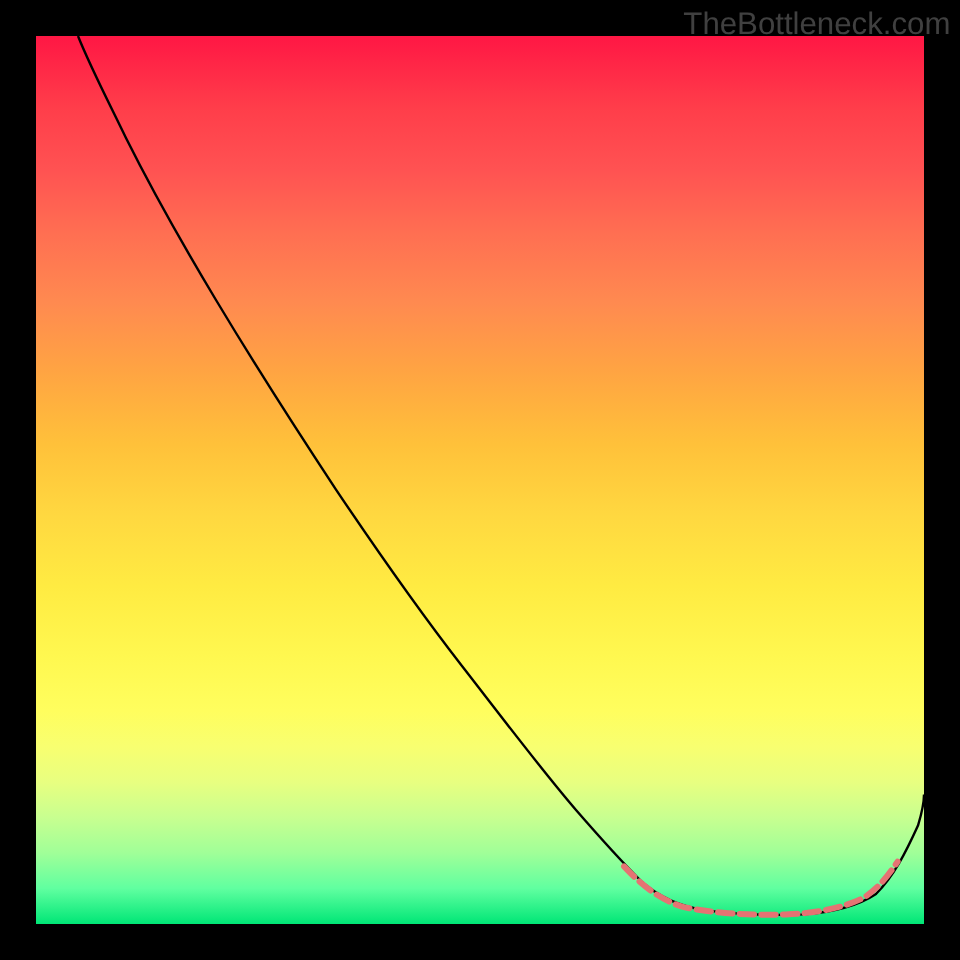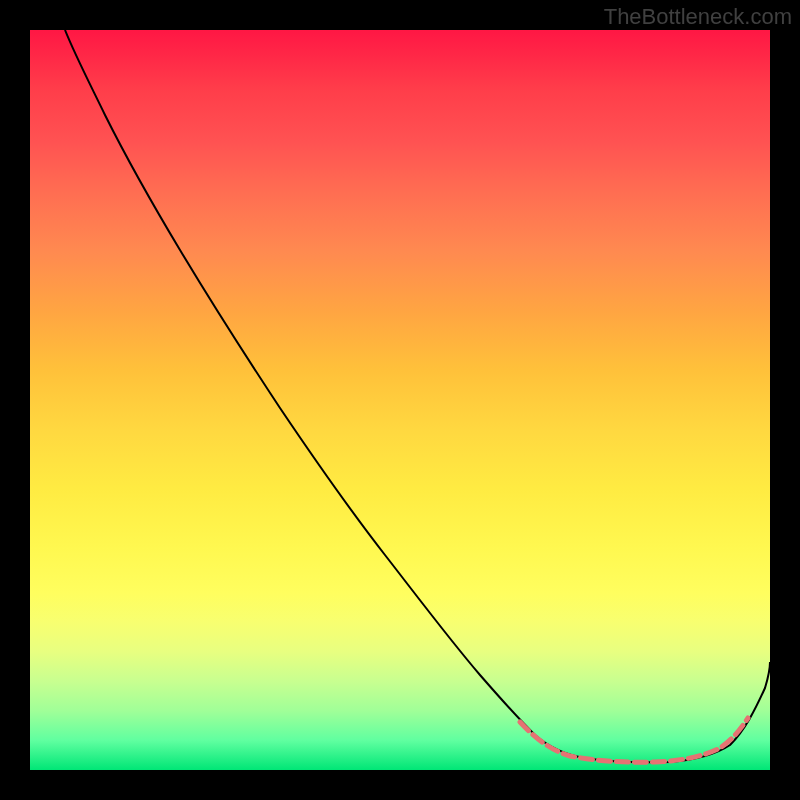--- a/index.html
+++ b/index.html
@@ -12,21 +12,21 @@
       height: 800px;
       background: #000;
       position: relative;
       font-family: Arial, sans-serif;
     }
     .watermark {
       position: absolute;
       top: 4px;
       right: 8px;
       color: #404040;
-      font-size: 22px;
+      font-size: 26px;
       font-weight: normal;
       z-index: 10;
     }
     .chart-area {
       position: absolute;
       top: 30px;
       left: 30px;
       width: 740px;
       height: 740px;
       background: linear-gradient(to bottom,

